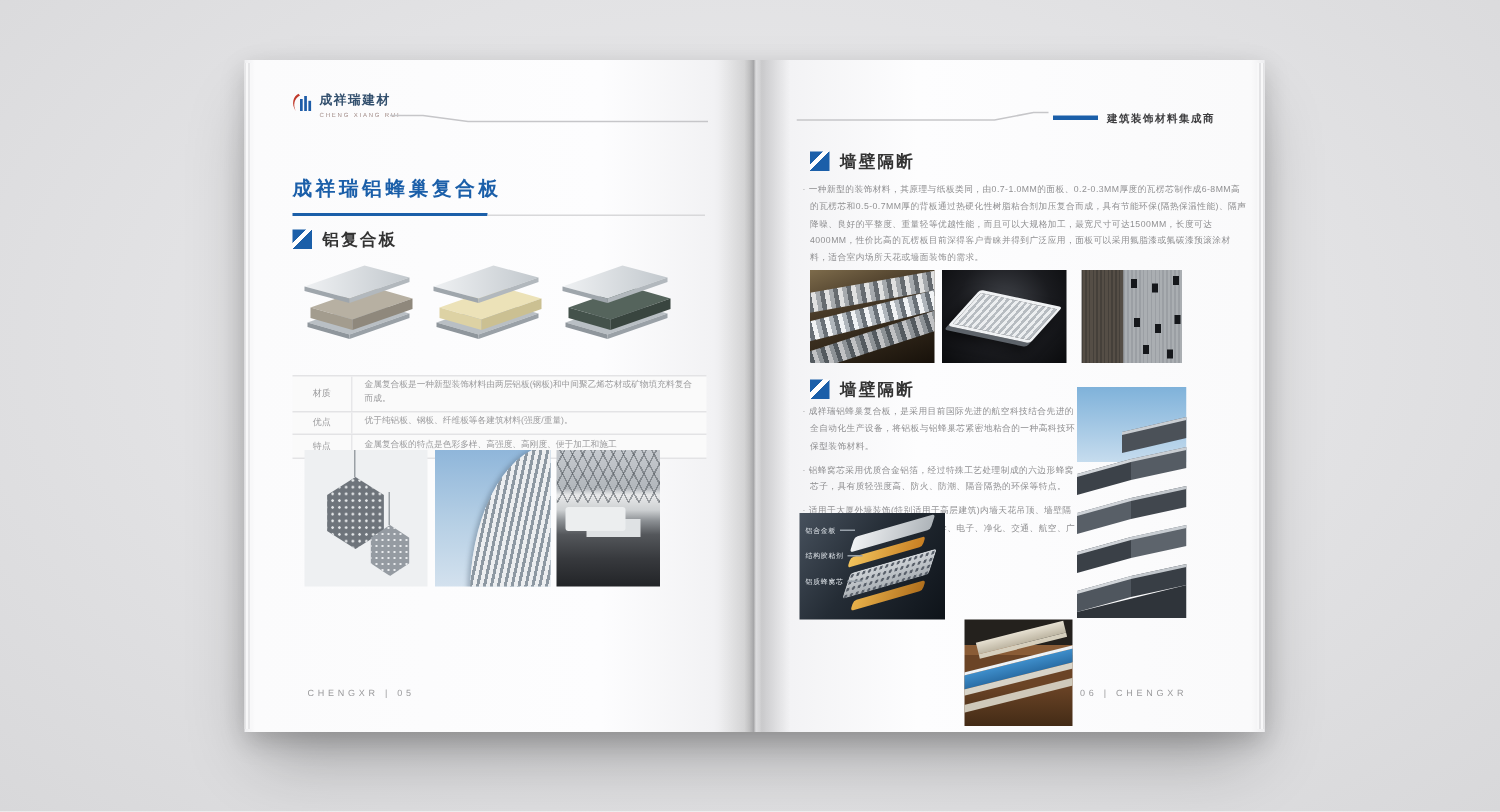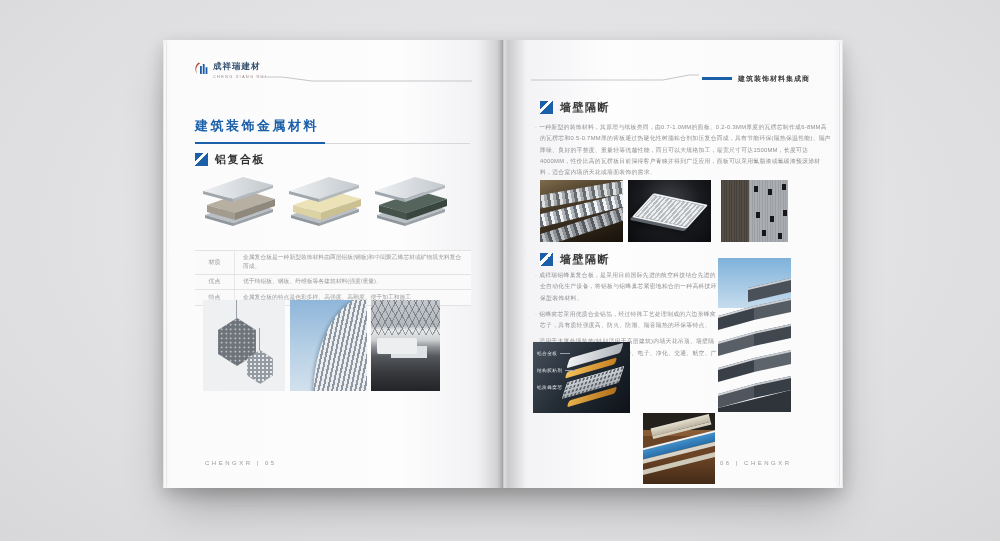--- a/index.html
+++ b/index.html
@@ -130,21 +130,21 @@
       </svg>
       <div class="logo-txt">
         <div class="nm">成祥瑞建材</div>
         <div class="sub">CHENG XIANG RUI</div>
       </div>
     </div>
     <svg class="abs" style="left:97px;top:34px;" width="212" height="10">
       <polyline class="hairline" points="0,3 22,3 52,7 212,7"></polyline>
     </svg>
 
-    <div class="abs title-cn">建筑装饰金属材料</div>
+    <div class="abs title-cn">成祥瑞铝蜂巢复合板</div>
     <div class="abs rule-blue"></div>
     <div class="abs rule-gray"></div>
 
     <div class="abs sec-head sec1">
       <span class="sec-icon"></span>
       <span class="sec-label">铝复合板</span>
     </div>
 
     <div class="abs products">
       <svg class="panel-svg" viewBox="0 0 80 70">

